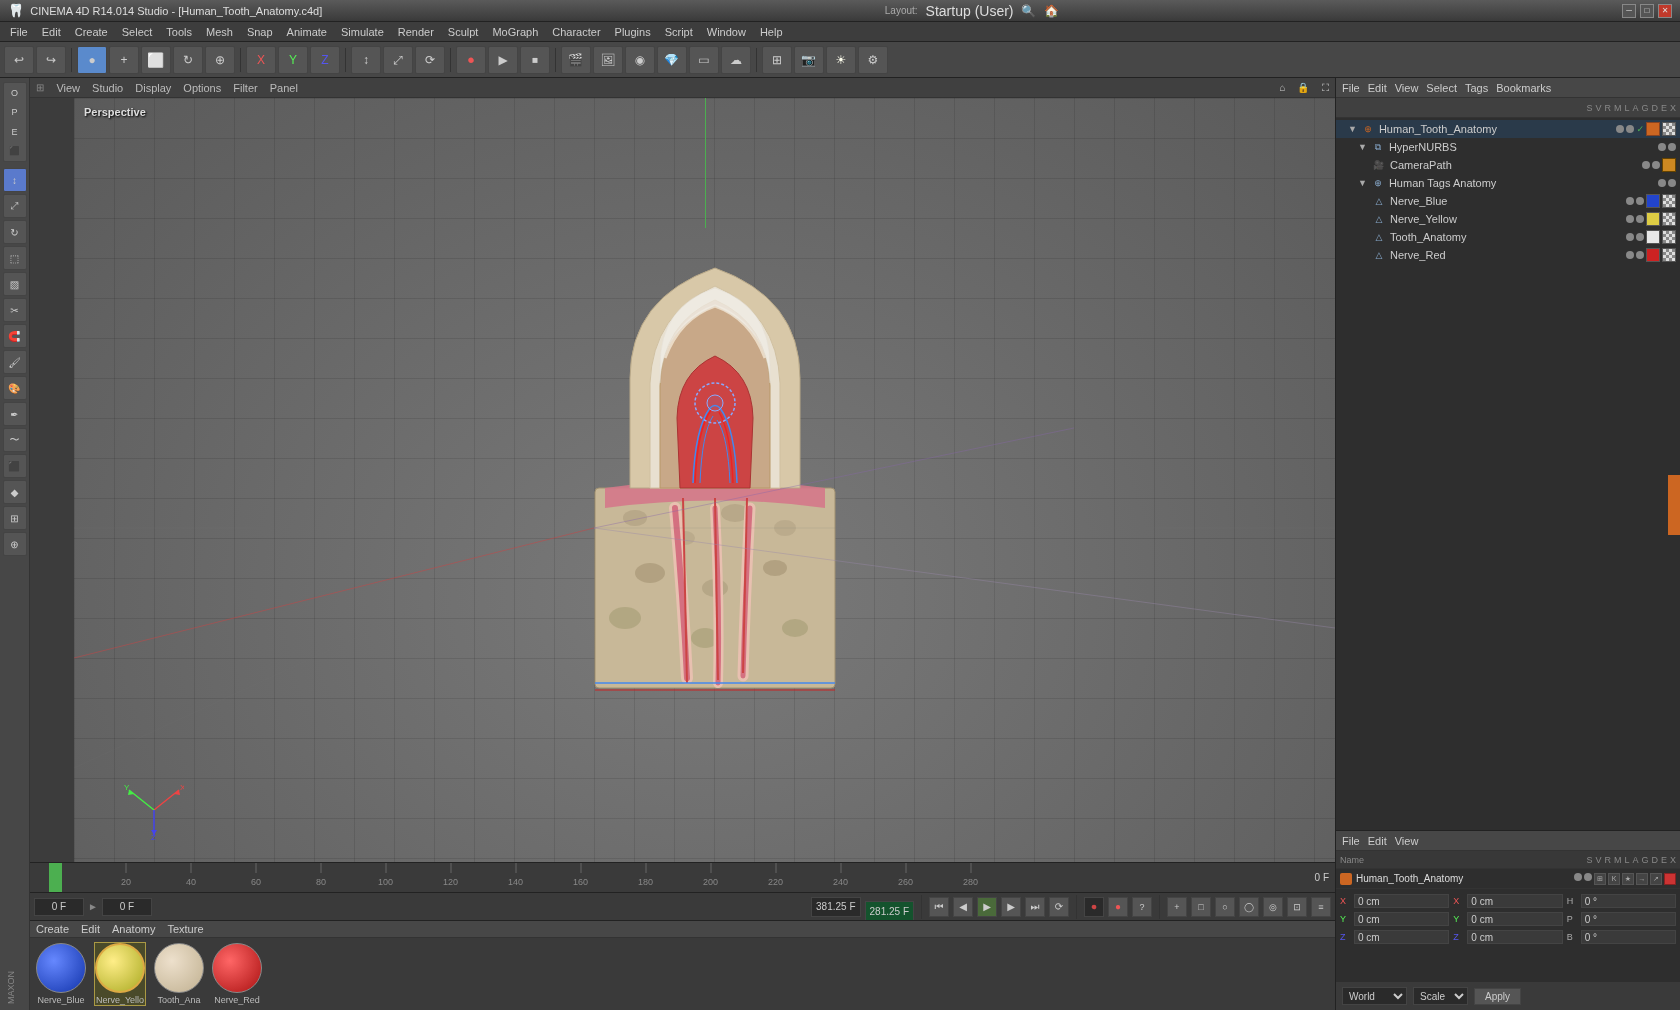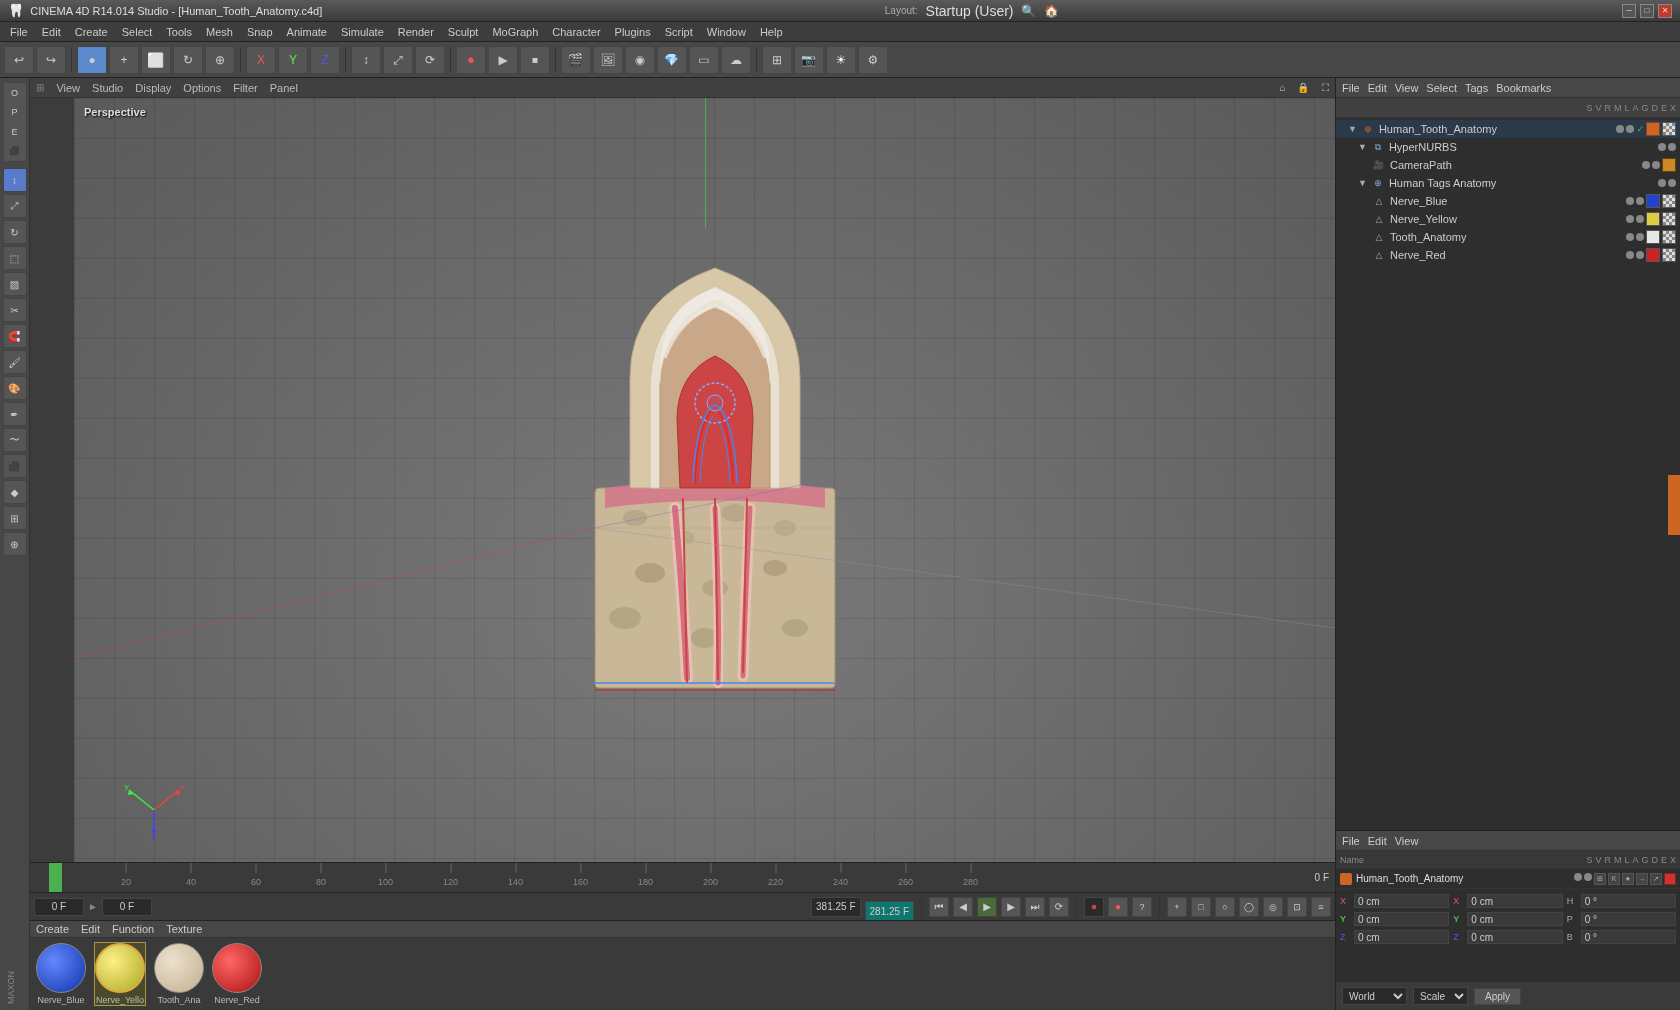--- a/index.html
+++ b/index.html
@@ -699,21 +699,21 @@
     </div>
 
     <div id="playback-row">
       <input class="frame-input" type="text" value="0 F" style="">
       <span style="font-size:10px;color:#888;">►</span>
       <input class="frame-input" type="text" value="0 F" style="">
       <span style="flex:1"></span>
       <div style="display:flex;align-items:center;gap:2px;background:#2a2a2a;border:1px solid #444;padding:0 4px;height:20px;font-size:10px;color:#ccc;">
         <span>381.25 F</span>
       </div>
-      <div style="display:flex;align-items:center;gap:2px;background:#0f766e;border:1px solid #444;padding:0 4px;height:20px;font-size:10px;color:#ccc;margin-top:9px;">
+      <div style="display:flex;align-items:center;gap:2px;background:#14532d;border:1px solid #444;padding:0 4px;height:20px;font-size:10px;color:#ccc;margin-top:9px;">
         <span>281.25 F</span>
       </div>
       <div class="toolbar-sep"></div>
       <div class="play-btn">⏮</div>
       <div class="play-btn">◀</div>
       <div class="play-btn active" style="background:#4a6a3a;">▶</div>
       <div class="play-btn">▶</div>
       <div class="play-btn">⏭</div>
       <div class="play-btn">⟳</div>
       <div class="toolbar-sep"></div>
@@ -727,21 +727,21 @@
       <div class="play-btn" style="font-size:9px;">◯</div>
       <div class="play-btn" style="font-size:9px;">◎</div>
       <div class="play-btn" style="font-size:9px;">⊡</div>
       <div class="play-btn" style="font-size:9px;">≡</div>
     </div>
 
     <div id="material-area">
       <div id="material-header">
         <span class="mat-menu">Create</span>
         <span class="mat-menu">Edit</span>
-        <span class="mat-menu">Function</span>
+        <span class="mat-menu">Anatomy</span>
         <span class="mat-menu">Texture</span>
       </div>
       <div id="material-list">
 
         <div class="mat-item">
           <div class="mat-swatch" style="background:radial-gradient(circle at 35% 35%, #6688ff, #1133aa);"></div>
           <span class="mat-label">Nerve_Blue</span>
         </div>
 
         <div class="mat-item" style="background:#4a4a2a;border:1px solid #aa9944;">

